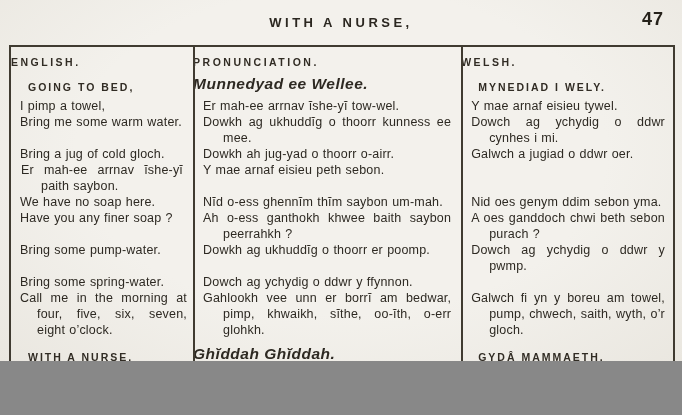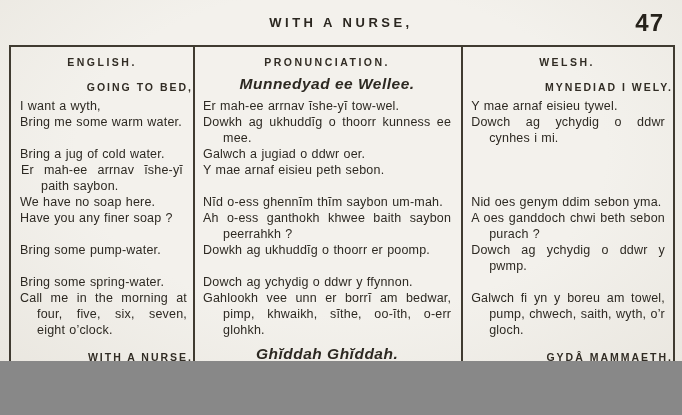--- a/index.html
+++ b/index.html
@@ -13,55 +13,54 @@
     overflow:hidden;
   }
   .running-title {
     position:absolute; top:15px; left:0; right:0;
     text-align:center;
     font-size:13px; font-weight:bold; letter-spacing:3.5px;
     color:#2b2720;
   }
   .page-number {
     position:absolute; top:9px; right:18px;
-    font-size:24px; font-weight:bold; letter-spacing:1px;
+    font-size:18px; font-weight:bold; letter-spacing:1px;
     color:#26221b;
   }
   .phrase-table {
     position:absolute; left:9px; right:7px; top:45px; bottom:0;
     border:2px solid #403b31; border-bottom:none;
     box-sizing:border-box;
   }
   .divider { position:absolute; top:0; bottom:0; width:2px; background:#403b31; }
   .divider.d1 { left:27.5%; }
   .divider.d2 { left:68%; }
 
   .row, .col-headers {
     display:grid;
     grid-template-columns:27.5% 40.5% 32%;
   }
   .cell { box-sizing:border-box; min-width:0; }
 
   .col-headers .cell {
-    text-align:center;
     font-size:10.5px; font-weight:bold; letter-spacing:2.5px;
     padding-top:9px;
     color:#312c24;
   }
 
   .row.section { margin:7px 0 5px; }
   .row.section .c0, .row.section .c2 {
-    text-align:right;
+    text-align:left;
     font-size:10.5px; font-weight:bold; letter-spacing:2px;
     align-self:end;
     color:#312c24;
     margin-left:17px;
   }
   .row.section .c1 {
-    text-align:center;
+    text-align:left;
     font-size:15.5px; font-weight:bold; font-style:italic;
     letter-spacing:0.5px;
   }
 
   .row.phrase .cell {
     font-size:12.5px; line-height:16px;
     text-align:justify;
     letter-spacing:0.2px;
     word-spacing:0.5px;
   }
@@ -86,31 +85,32 @@
       <div class="cell c2">WELSH.</div>
     </div>
 
     <div id="rows">
         <div class="row section">
           <div class="cell c0">GOING TO BED,</div>
           <div class="cell c1">Munnedyad ee Wellee.</div>
           <div class="cell c2">MYNEDIAD I WELY.</div>
         </div>
         <div class="row phrase">
-          <div class="cell c0">I want a wyth,</div>
+          <div class="cell c0">I pimp a towel,</div>
           <div class="cell c1">Er mah-ee arrnav ĭshe-yĭ tow-wel.</div>
           <div class="cell c2">Y mae arnaf eisieu tywel.</div>
         </div>
         <div class="row phrase">
           <div class="cell c0">Bring me some warm water.</div>
           <div class="cell c1">Dowkh ag ukhuddĭg o thoorr kunness ee mee.</div>
           <div class="cell c2">Dowch ag ychydig o ddwr cynhes i mi.</div>
         </div>
         <div class="row phrase">
-          <div class="cell c0">Bring a jug of cold water.</div>
+          <div class="cell c0">Bring a jug of cold gloch.</div>
+          <div class="cell c1">Dowkh ah jug-yad o thoorr o-airr.</div>
           <div class="cell c2">Galwch a jugiad o ddwr oer.</div>
         </div>
         <div class="row phrase">
           <div class="cell c1">Er mah-ee arrnav ĭshe-yĭ paith saybon.</div>
           <div class="cell c2">Y mae arnaf eisieu peth sebon.</div>
         </div>
         <div class="row phrase">
           <div class="cell c0">We have no soap here.</div>
           <div class="cell c1">Nĭd o-ess ghennĭm thĭm saybon um-mah.</div>
           <div class="cell c2">Nid oes genym ddim sebon yma.</div>

